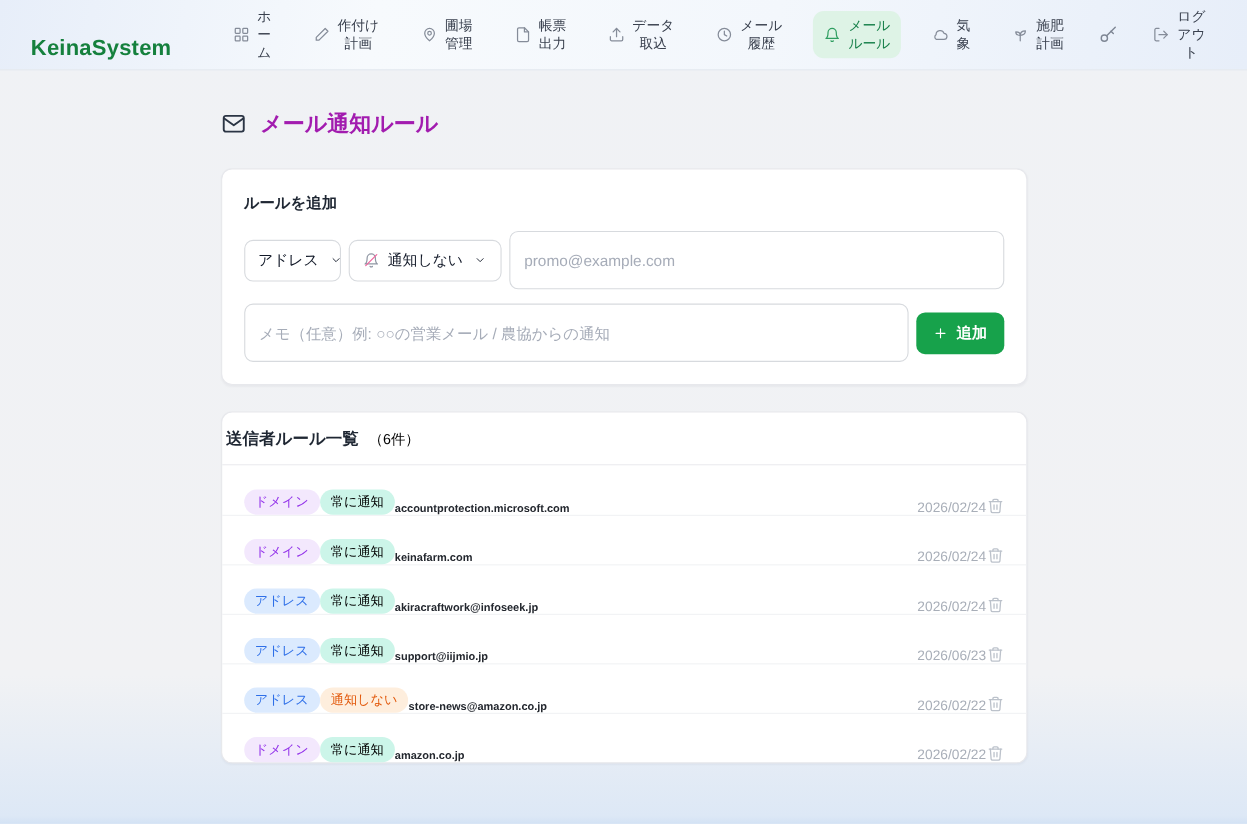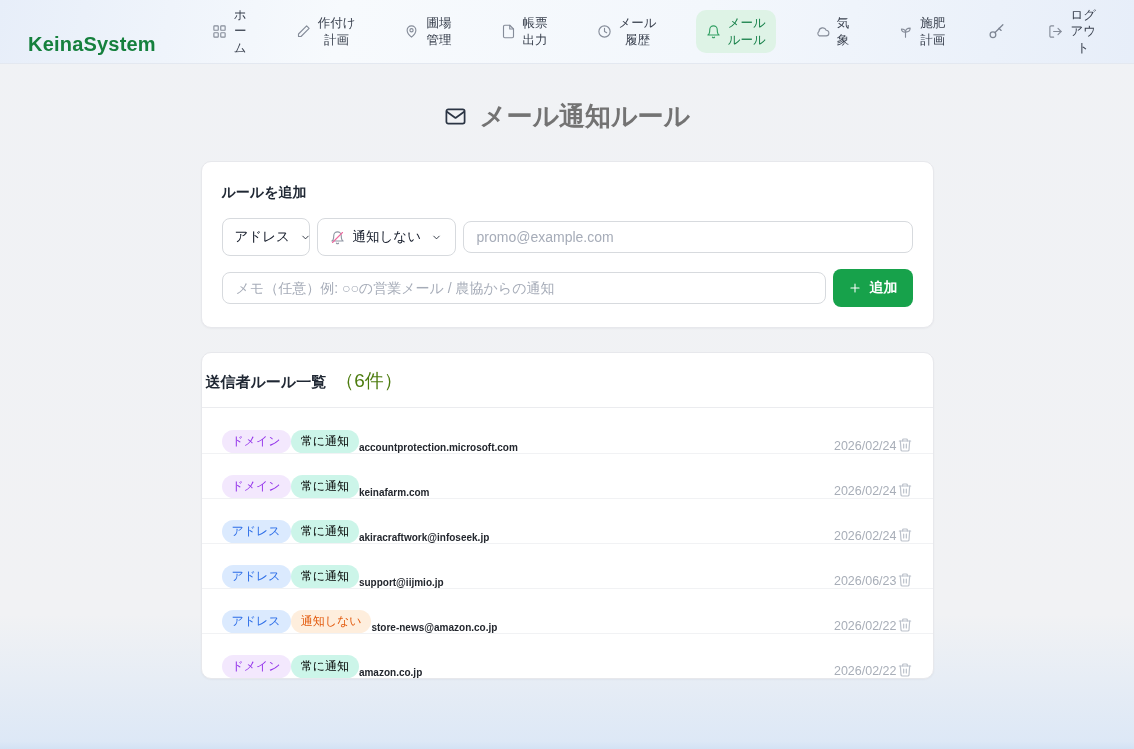--- a/index.html
+++ b/index.html
@@ -21,21 +21,21 @@
   .nav-items { flex:1; display:flex; align-items:center; justify-content:space-between; }
   .nav-item { display:flex; align-items:center; gap:7px; padding:5px 10px; border-radius:10px; cursor:pointer; color:#39404e; }
   .nav-item .nicon { color:#858c99; }
   .nav-item.active { background:#def3e6; color:#17804a; }
   .nav-item.active .nicon { color:#2f9e61; }
   .nlabel { font-size:12.5px; line-height:1.3; text-align:center; white-space:pre-line; }
   .icon-btn { background:none; border:none; color:#7e8694; cursor:pointer; padding:4px; }
 
   
   .container { width:733px; margin:0 auto; padding-top:35px; }
-  .page-title { display:flex; align-items:center; gap:13px; font-size:26px; font-weight:700; color:#737373; margin-bottom:27px;justify-content:center; }
+  .page-title { display:flex; align-items:center; gap:13px; font-size:20px; font-weight:700; color:#a21caf; margin-bottom:27px; }
   .page-title .ticon { color:#2b3544; }
 
   .card {
     background:#fff; border:1px solid #e7e8ec; border-radius:10px;
     box-shadow:0 1px 2px rgba(16,24,40,.04);
   }
   .card.add { padding:22px 20px 20px; margin-bottom:24px; }
   .card-heading { font-size:14px; font-weight:700; color:#1f2733; margin-bottom:16px; }
 
   .form-row { display:flex; align-items:center; gap:7px; }
@@ -44,35 +44,35 @@
   .select {
     height:38px; display:flex; align-items:center; gap:8px; padding:0 12px;
     border:1px solid #d7dade; border-radius:8px; background:#fff; cursor:pointer;
     font-size:13.5px; color:#111827; white-space:nowrap;
   }
   .select .chev { color:#111827; margin-left:2px; }
   .select .bell-off { position:relative; color:#8f96a3; }
   .bell-off .slash { position:absolute; inset:0; color:#ef6aa0; }
 
   .text-input {
-    flex:1; height:32px; border:1px solid #d7dade; border-radius:8px; background:#fff;
+    flex:1; height:53px; border:1px solid #d7dade; border-radius:8px; background:#fff;
     padding:0 13px; font-size:14px; color:#111827; font-family:inherit; outline:none;
   }
   .text-input::placeholder { color:#a6acb8; }
 
   .btn-add {
     height:38px; padding:0 15px; border:none; border-radius:8px; background:#17a24b;
     color:#fff; font-size:14px; font-weight:700; display:flex; align-items:center; gap:8px;
     cursor:pointer; font-family:inherit; white-space:nowrap;
   }
 
   
   .list-header { display:flex; align-items:baseline; gap:9px; padding:15px 4px 13px; border-bottom:1px solid #ebecef; }
   .list-title { font-size:15px; font-weight:700; color:#1f2733; }
-  .list-count { font-size:19px; color:#4d7c0f; }
+  .list-count { font-size:13px; color:#000000; }
 
   .rule-row { display:flex; align-items:flex-end; height:45px; padding:0 20px; }
   .rule-row + .rule-row { border-top:1px solid #f1f2f4; }
 
   .badge { font-size:12px; font-weight:500; padding:3px 10px; border-radius:999px; white-space:nowrap; }
   .badge[data-variant="domain"]  { background:#f3e8fd; color:#9333ea; }
   .badge[data-variant="address"] { background:#dbeafe; color:#2e6fe8; }
   .badge[data-variant="always"]  { background:#ccf5e9; color:#000000; }
   .badge[data-variant="never"]   { background:#feeedd; color:#e2590c; }
 
@@ -121,20 +121,31 @@
     </div>
     <div class="nav-item">
       <span class="nicon">
           <svg width="15" height="15" viewBox="0 0 24 24">
             <path d="M14 2H6a2 2 0 0 0-2 2v16a2 2 0 0 0 2 2h12a2 2 0 0 0 2-2V8l-6-6z"></path>
             <path d="M14 2v6h6"></path>
           </svg>
         </span>
       <span class="nlabel">帳票
 出力</span>
+    </div>
+    <div class="nav-item">
+      <span class="nicon">
+          <svg width="15" height="15" viewBox="0 0 24 24">
+            <path d="M21 15v4a2 2 0 0 1-2 2H5a2 2 0 0 1-2-2v-4"></path>
+            <path d="M17 8l-5-5-5 5"></path>
+            <path d="M12 3v12"></path>
+          </svg>
+        </span>
+      <span class="nlabel">データ
+取込</span>
     </div>
     <div class="nav-item">
       <span class="nicon">
           <svg width="15" height="15" viewBox="0 0 24 24">
             <circle cx="12" cy="12" r="9"></circle>
             <path d="M12 7v5l3.5 2"></path>
           </svg>
         </span>
       <span class="nlabel">メール
 履歴</span>

